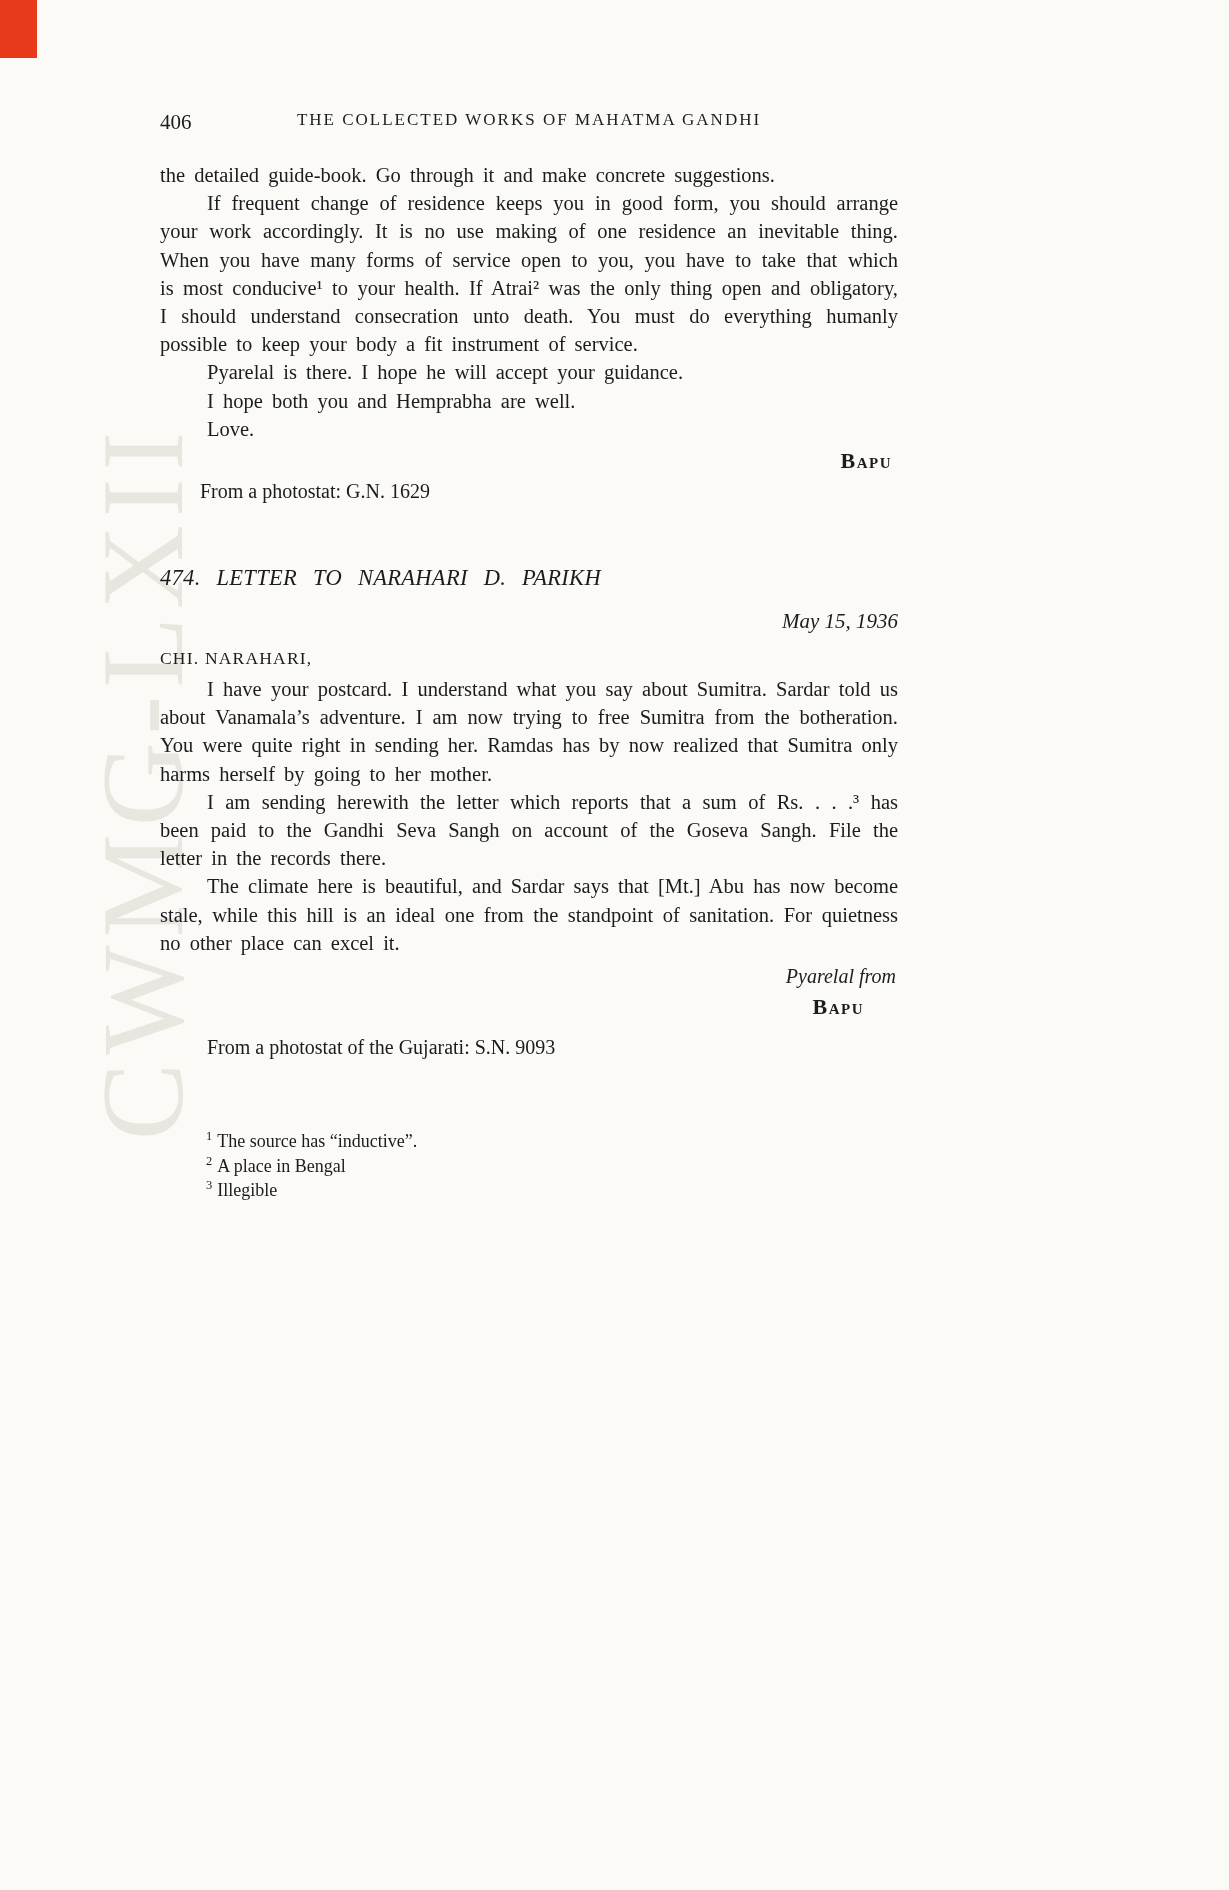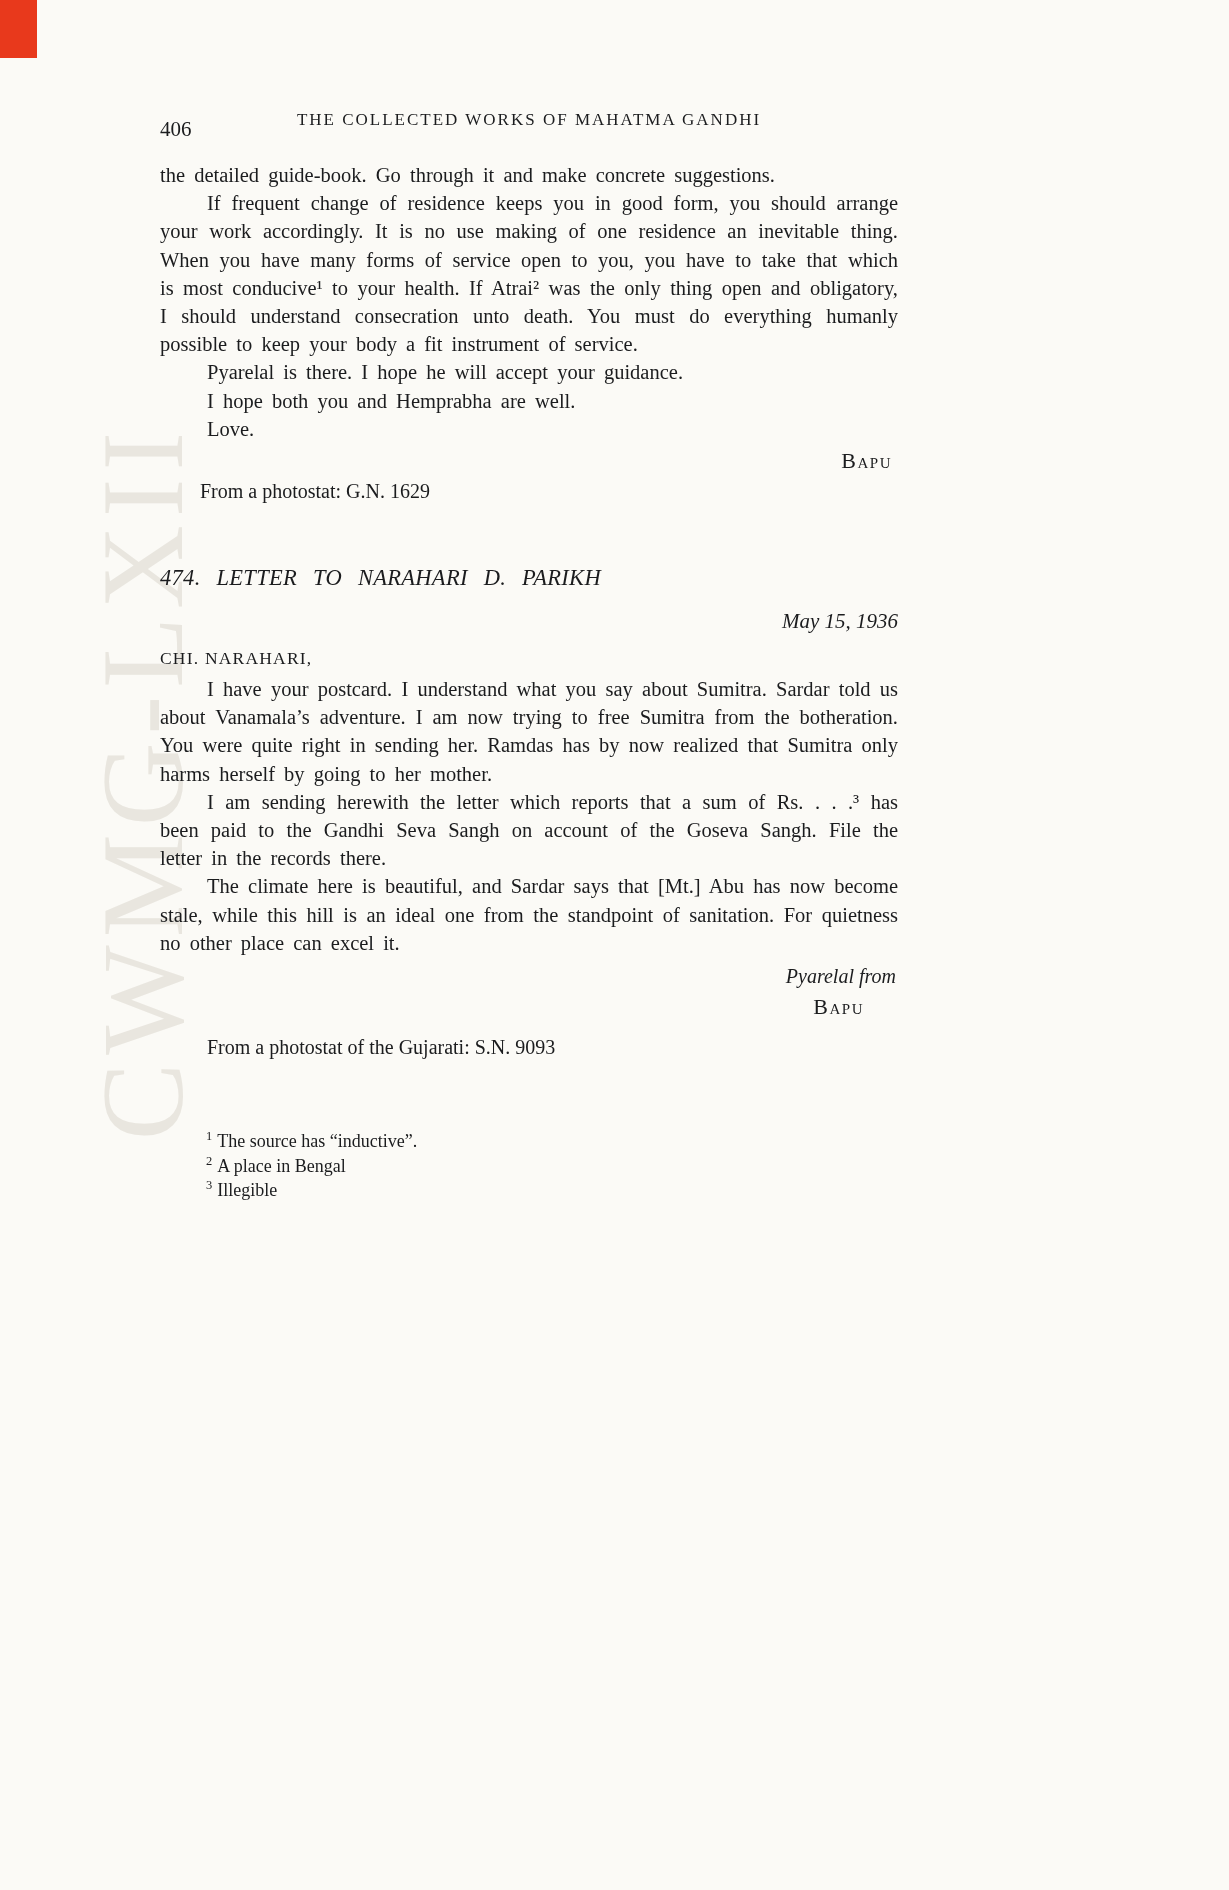--- a/index.html
+++ b/index.html
@@ -34,21 +34,21 @@
     user-select: none;
   }
   .running-header {
     position: absolute;
     left: 160px; top: 110px;
     width: 738px;
     height: 26px;
   }
   .page-number {
     position: absolute;
-    left: 0; top: 7px;
+    left: 0; top: 0;
     font-size: 21px;
   }
   .header-title {
     display: block;
     text-align: center;
     font-size: 17px;
     letter-spacing: 2px;
   }
   .content {
     position: absolute;
@@ -62,20 +62,21 @@
     word-spacing: 4px;
   }
   p.indent { text-indent: 47px; }
   .sig {
     text-align: right;
     font-variant: small-caps;
     font-size: 22px;
     letter-spacing: 1.5px;
     line-height: 30px;
     margin-top: 3px;
+    font-weight: bold;
   }
   .sig-473 { padding-right: 6px; }
   .sig-474 { padding-right: 34px; }
   .source {
     font-size: 20px;
     line-height: 28px;
     margin-top: 1px;
     padding-left: 40px;
   }
   .source-474 { margin-top: 11px; padding-left: 47px; }

